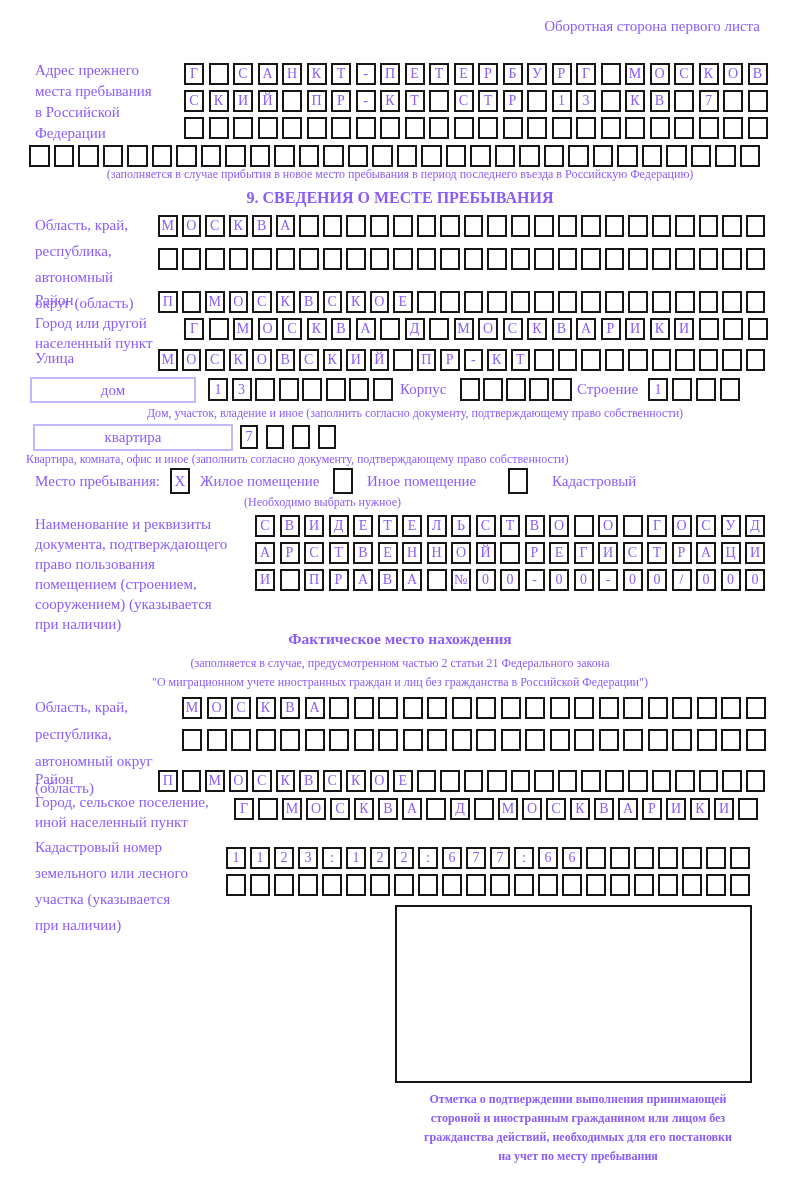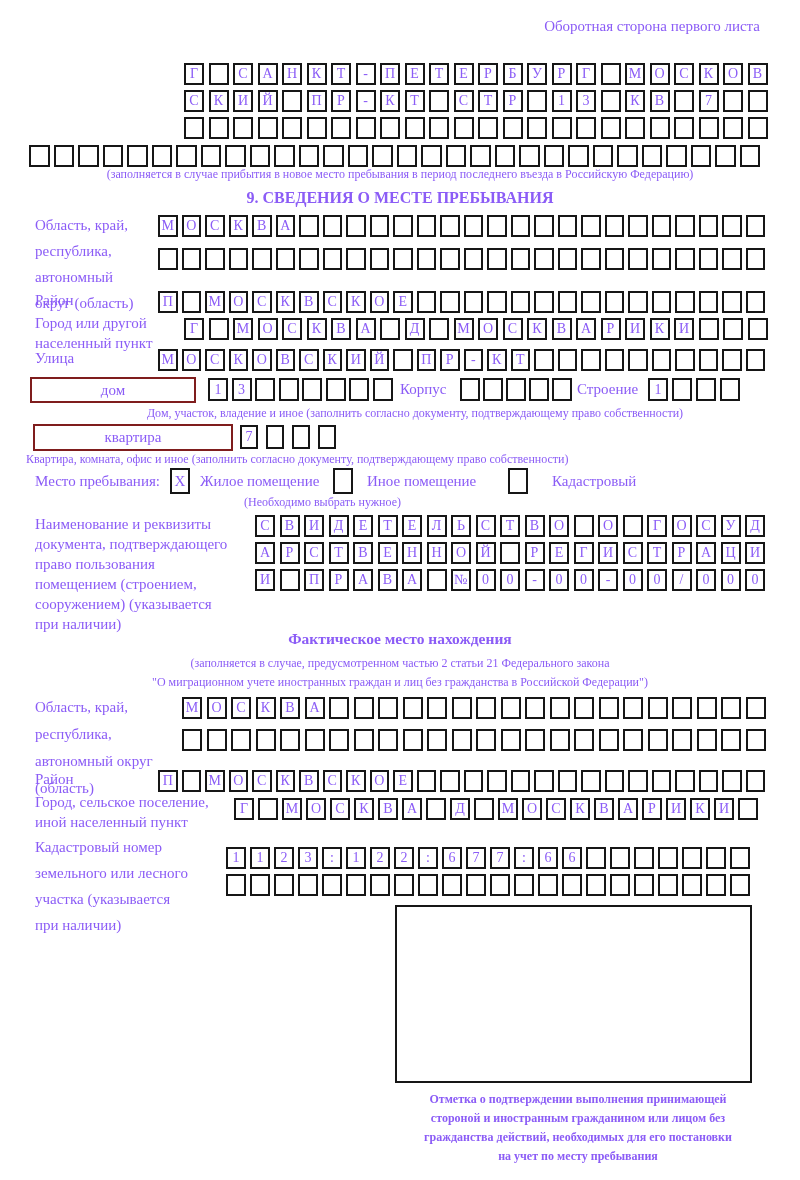--- a/index.html
+++ b/index.html
@@ -15,33 +15,37 @@
   .r21{gap:4.5px;} .r21 .cell{width:20px;}
   .r22{gap:4px;}  .r22 .cell{width:20px;}
   .r8{gap:3.5px;} .r8 .cell{width:20px;height:23px;}
   .r5{gap:3px;}   .r5 .cell{width:20px;height:23px;}
   .r4{gap:4px;}   .r4 .cell{width:20px;height:23px;}
   .r4a{gap:8px;}  .r4a .cell{width:18px;height:24px;}
   .label{font-size:15px;line-height:21px;white-space:pre-line;}
   .cap{font-size:12px;}
   .hdr{font-weight:bold;font-size:16px;}
   .center{text-align:center;}
-  .widebox{border:2px solid #7f1d1d;display:flex;align-items:center;justify-content:center;
+  .widebox{border:2px solid #c4b5fd;display:flex;align-items:center;justify-content:center;
            font-size:15px;box-sizing:border-box;background:#fff;}
   .cb{border:2px solid #161616;width:20px;height:26px;display:flex;align-items:center;
       justify-content:center;font-size:15px;box-sizing:border-box;background:#fff;}
   .stampbox{border:2px solid #161616;background:#fff;box-sizing:border-box;}
 </style>
 </head>
 <body>
 
 <div class="page">
 
   <div class="abs cap" style="top:18px;right:40px;font-size:15px;">Оборотная сторона первого листа</div>
 
+  <div class="abs label" style="left:35px;top:60px;width:150px;">Адрес прежнего
+места пребывания
+в Российской
+Федерации</div>
   <div class="abs row r24" style="left:184px;top:63px;">
       <span class="cell">Г</span>
       <span class="cell"></span>
       <span class="cell">С</span>
       <span class="cell">А</span>
       <span class="cell">Н</span>
       <span class="cell">К</span>
       <span class="cell">Т</span>
       <span class="cell">-</span>
       <span class="cell">П</span>

